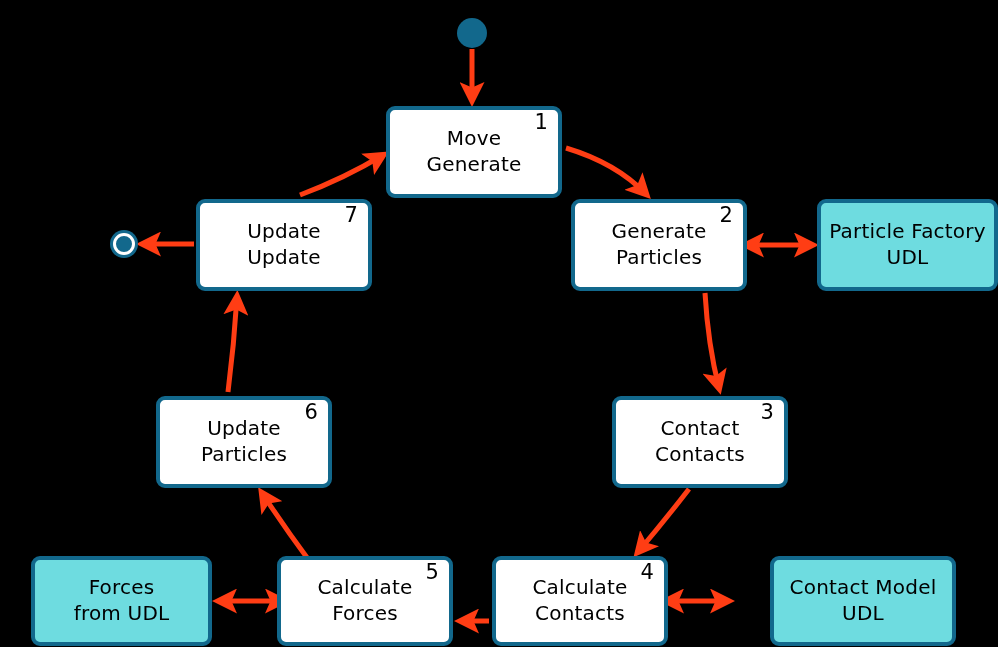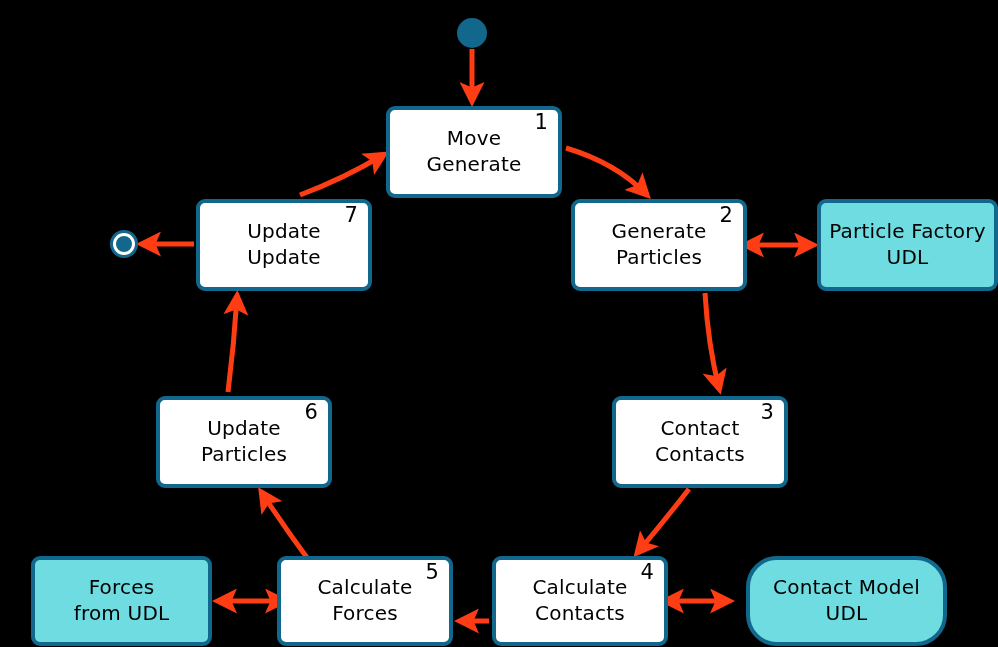--- a/index.html
+++ b/index.html
@@ -164,21 +164,21 @@
     </span>
   </div>
 
   <div class="node-box node-udl" style="left:817px; top:199px; width:181px; height:92px;justify-content:center;">
     <span class="node-label">
       <span>Particle Factory</span><br>
       <span>UDL</span>
     </span>
   </div>
 
-  <div class="node-box node-udl" style="left:746px; top:556px; width:201px; height:90px;border-radius:31px;">
+  <div class="node-box node-udl" style="left:770px; top:556px; width:186px; height:90px;">
     <span class="node-label">
       <span>Contact Model</span><br>
       <span>UDL</span>
     </span>
   </div>
 
   <div class="node-box node-udl" style="left:31px; top:556px; width:181px; height:90px;">
     <span class="node-label">
       <span>Forces</span><br>
       <span>from UDL</span>

